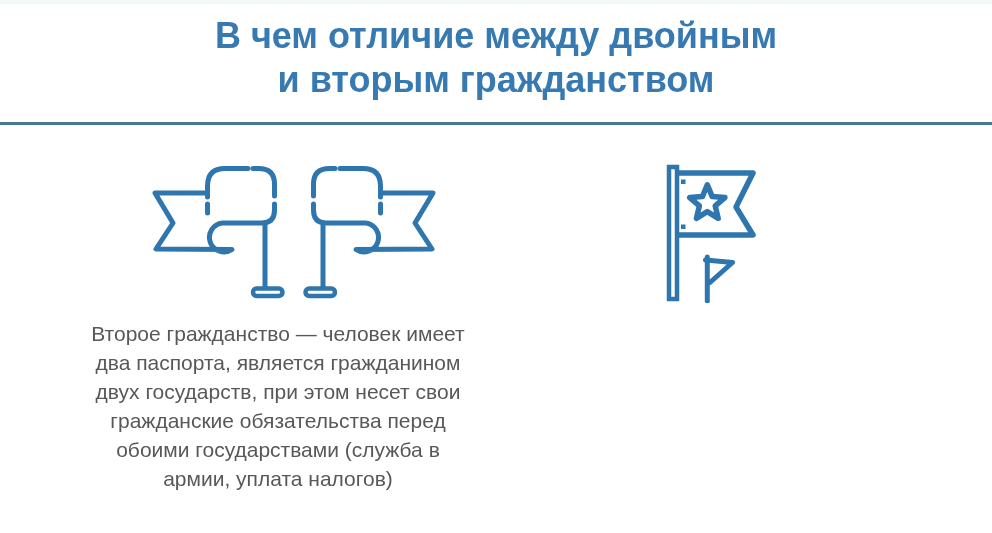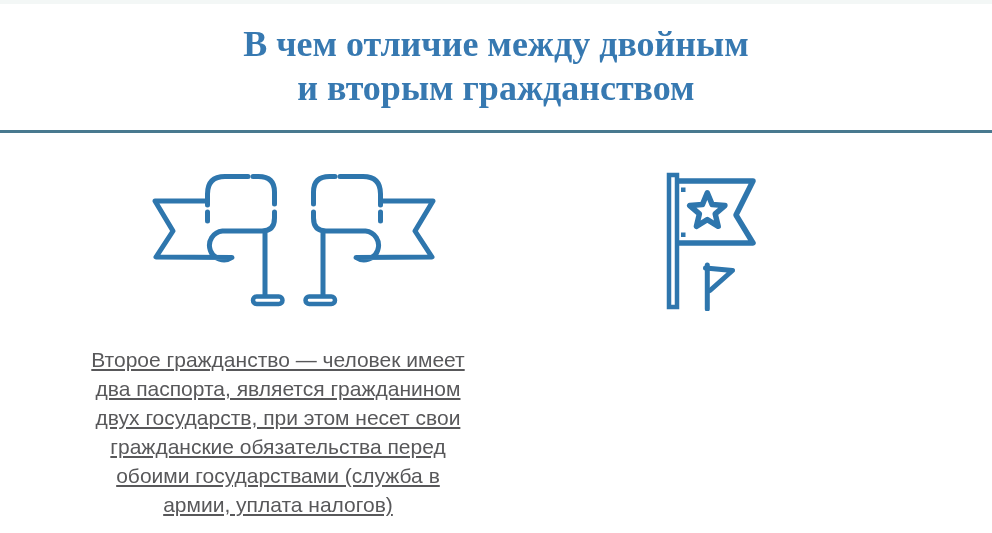--- a/index.html
+++ b/index.html
@@ -12,45 +12,44 @@
   *{box-sizing:border-box;}
   html,body{margin:0;padding:0;}
   body{
     width:992px;height:533px;
     background:#ffffff;
     font-family:"Liberation Sans","DejaVu Sans",sans-serif;
     overflow:hidden;
   }
   .top-strip{height:4px;background:var(--strip_grey);}
   .title{
-    margin:8px;padding-top:10px;
+    margin:0;padding-top:10px;
     text-align:center;
-    font-family:Liberation Serif, serif;
+    font-family:Liberation Sans, sans-serif;
     font-weight:700;
     font-size:36px;line-height:44px;
     color:var(--title_blue);
     white-space:pre-line;
   }
   .divider{margin-top:20px;height:3px;background:var(--divider_teal);}
   .columns{display:flex;padding:0 60px;margin-top:28px;}
   .col{flex:1;display:flex;flex-direction:column;align-items:center;}
   .icon-wrap{height:150px;display:flex;align-items:flex-start;}
   .icon{color:var(--icon_blue);}
   .icon path{fill:none;stroke:currentColor;stroke-linecap:round;stroke-linejoin:round;}
   .icon .outline-rect{fill:#ffffff;stroke:currentColor;}
   .icon .dot{fill:currentColor;stroke:none;}
   .icon-left{margin-left:36px;}
   .icon-right{margin-left:26px;}
   .desc{
-    margin:34px 0 0;
+    margin:16px 0 0;
     font-size:21px;line-height:29px;
     color:var(--text_grey);
     text-align:center;
     white-space:pre-line;
-    text-decoration:underline;
   }
 </style>
 </head>
 <body>
 
 <div class="page">
 
   <div class="top-strip"></div>
 
   <h1 class="title">В чем отличие между двойным

